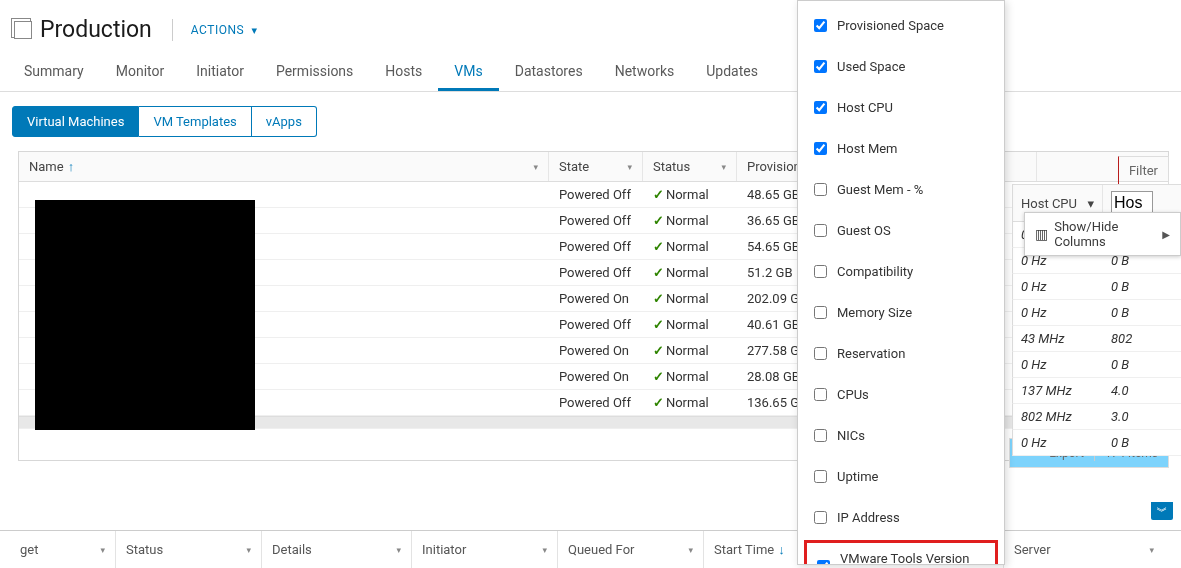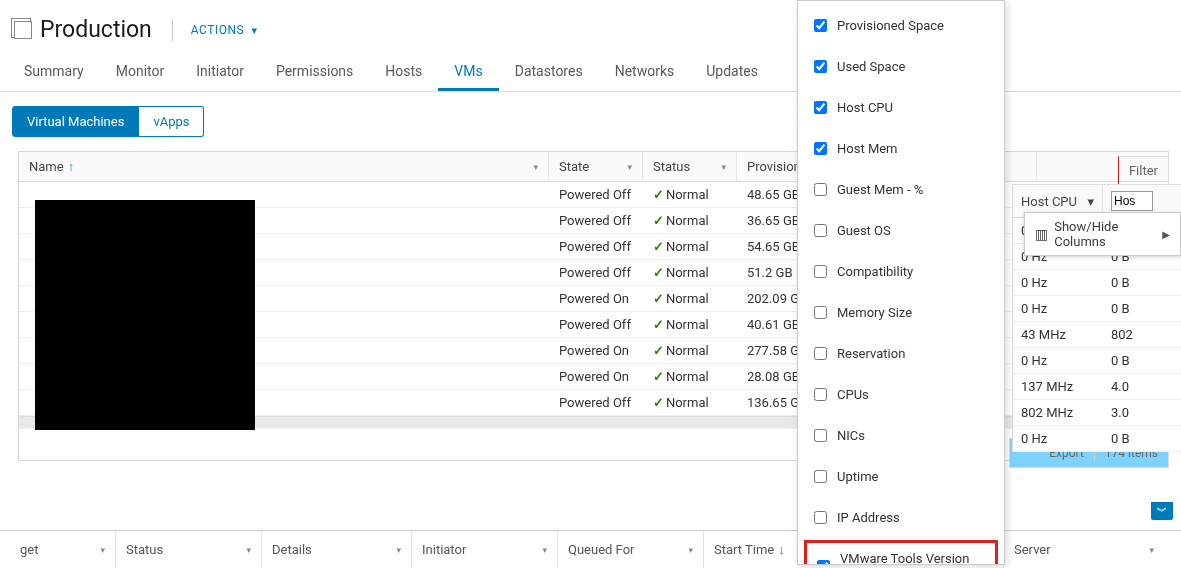--- a/index.html
+++ b/index.html
@@ -222,21 +222,21 @@
     border:1px solid #ddd;
     background:#fafafa;
   }
   .rightpane .rh{
     padding:6px 8px;font-size:13px;color:#454545;
     border-right:1px solid #e6e6e6;
     display:flex;align-items:center;justify-content:space-between;
   }
   .rightpane .rh.cpu{flex:0 0 90px;}
   .rightpane .rh.mem{flex:1;border-right:none;}
-  .rightpane .rrow{display:flex;border-bottom:1px solid #efefef;border-left:1px solid #ddd;border-right:1px solid #ddd;}
+  .rightpane .rrow{display:flex;border-bottom:1px solid #efefef;border-left:1px solid #ddd;border-right:1px solid #ddd;font-style:italic;}
   .rightpane .rc{padding:5px 8px;flex:0 0 90px;color:#333;font-size:13px;}
   .rightpane .rc.mem{flex:1;}
   
   .colbtn{
     position:absolute;
     top:212px;
     left:1024px;
     background:#fff;
     border:1px solid #ccc;
     box-shadow:0 1px 4px rgba(0,0,0,0.2);
@@ -257,21 +257,21 @@
     color:#fff;
     display:flex;align-items:center;justify-content:center;
     font-size:11px;
     border-radius:0 0 2px 2px;
     z-index:4;
   }
   
   .hosbox{
     border:1px solid #999;
     width:42px;
-    font-size:12px;
+    font-size:16px;
     padding:2px;
   }
   .grid-body {
     max-height: 236px;
     overflow: hidden;
   }
   .grid-scrollbar {
     height: 12px;
     background: #e8e8e8;
     border-top: 1px solid #ddd;
@@ -301,20 +301,21 @@
   <div class="tab">Permissions</div>
   <div class="tab">Hosts</div>
   <div class="tab active">VMs</div>
   <div class="tab">Datastores</div>
   <div class="tab">Networks</div>
   <div class="tab">Updates</div>
 </div>
 
 <div class="subtabs">
   <div class="stab active">Virtual Machines</div>
+  <div class="stab">VM Templates</div>
   <div class="stab">vApps</div>
 </div>
 
 <div class="filter-bar">Filter</div>
 
 <div class="grid-wrap">
   <div class="grid-head">
     <div class="col name">
         <span><span>Name</span><span class="arrow-up">↑</span></span>
         <span class="chev">▾</span>

